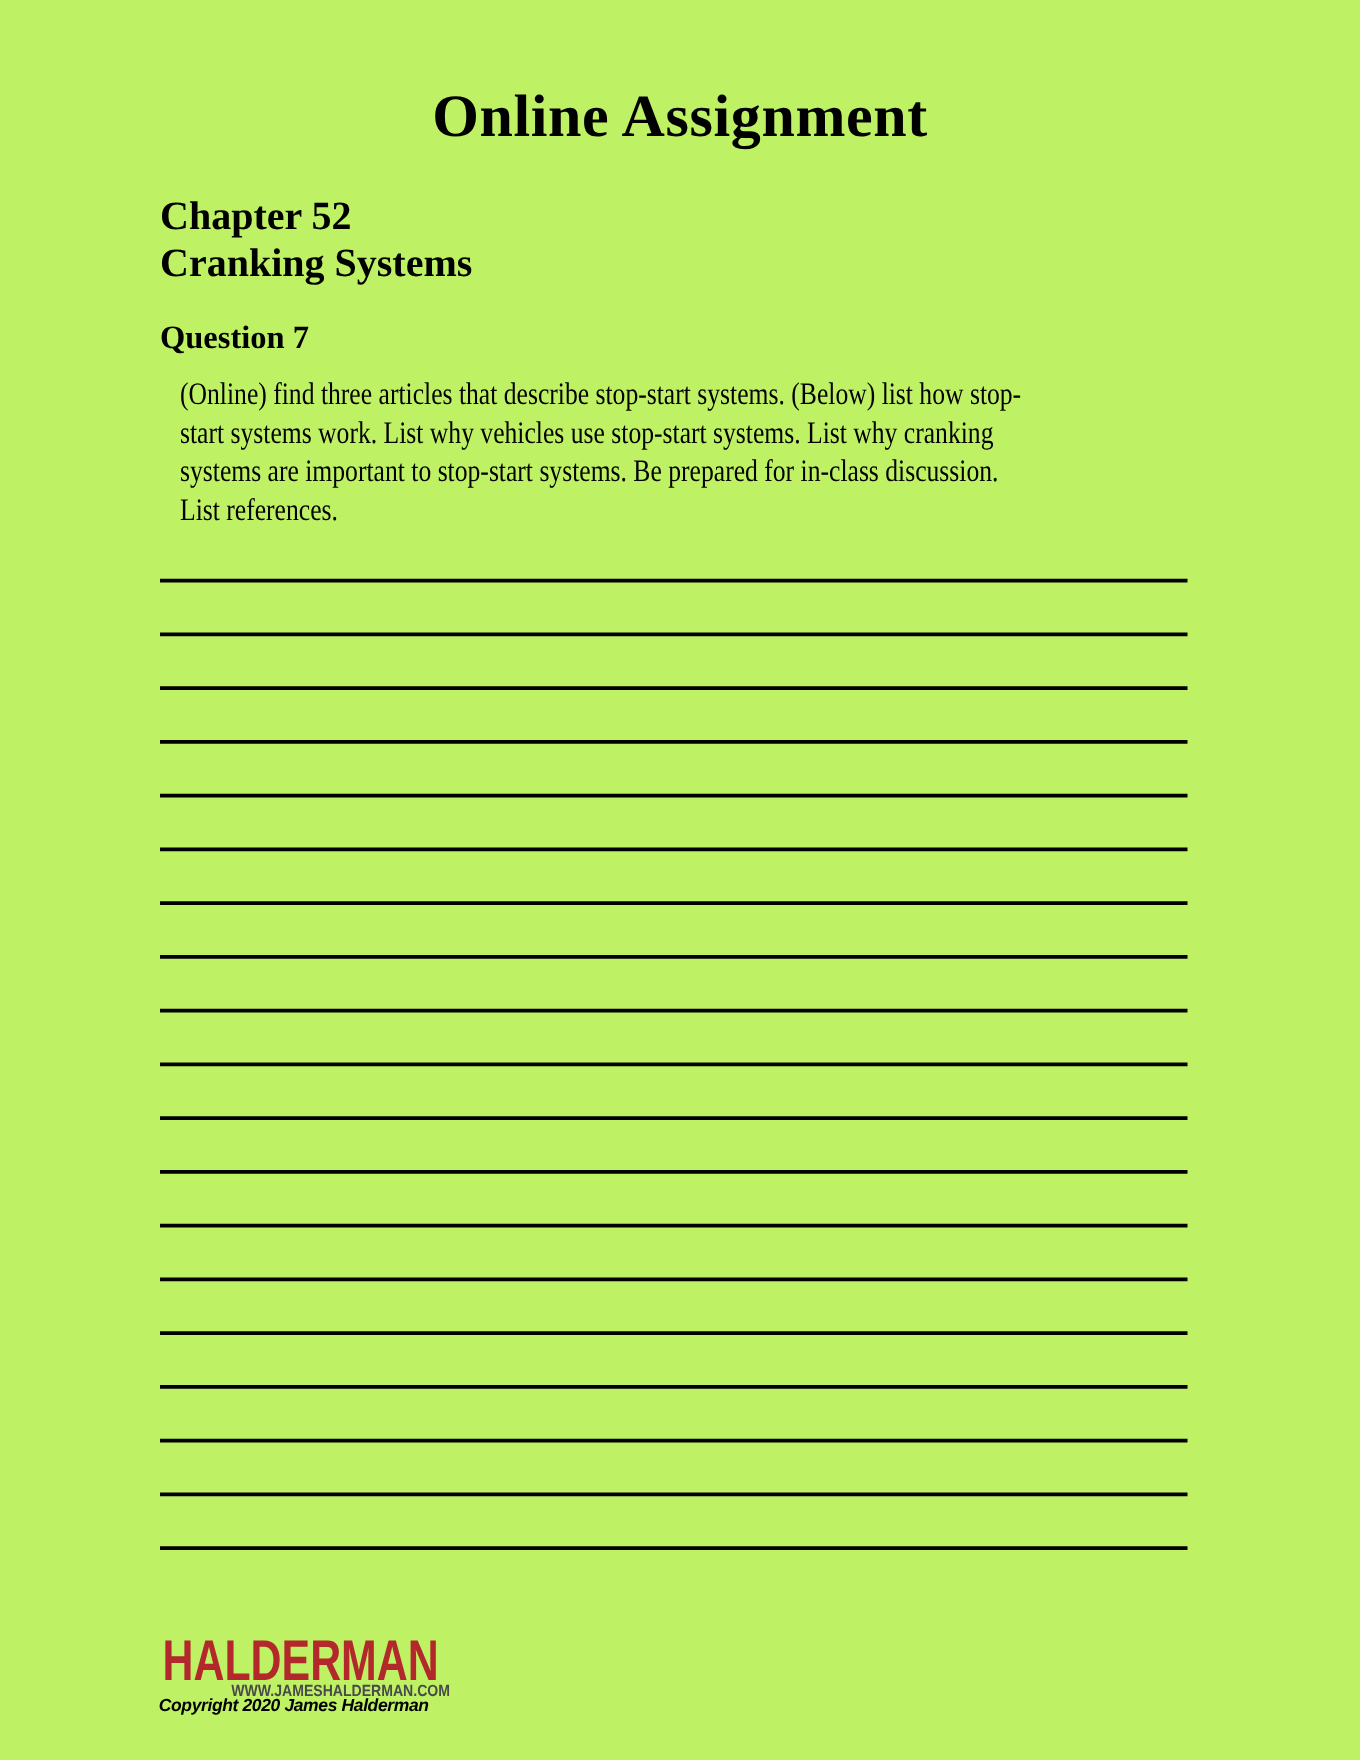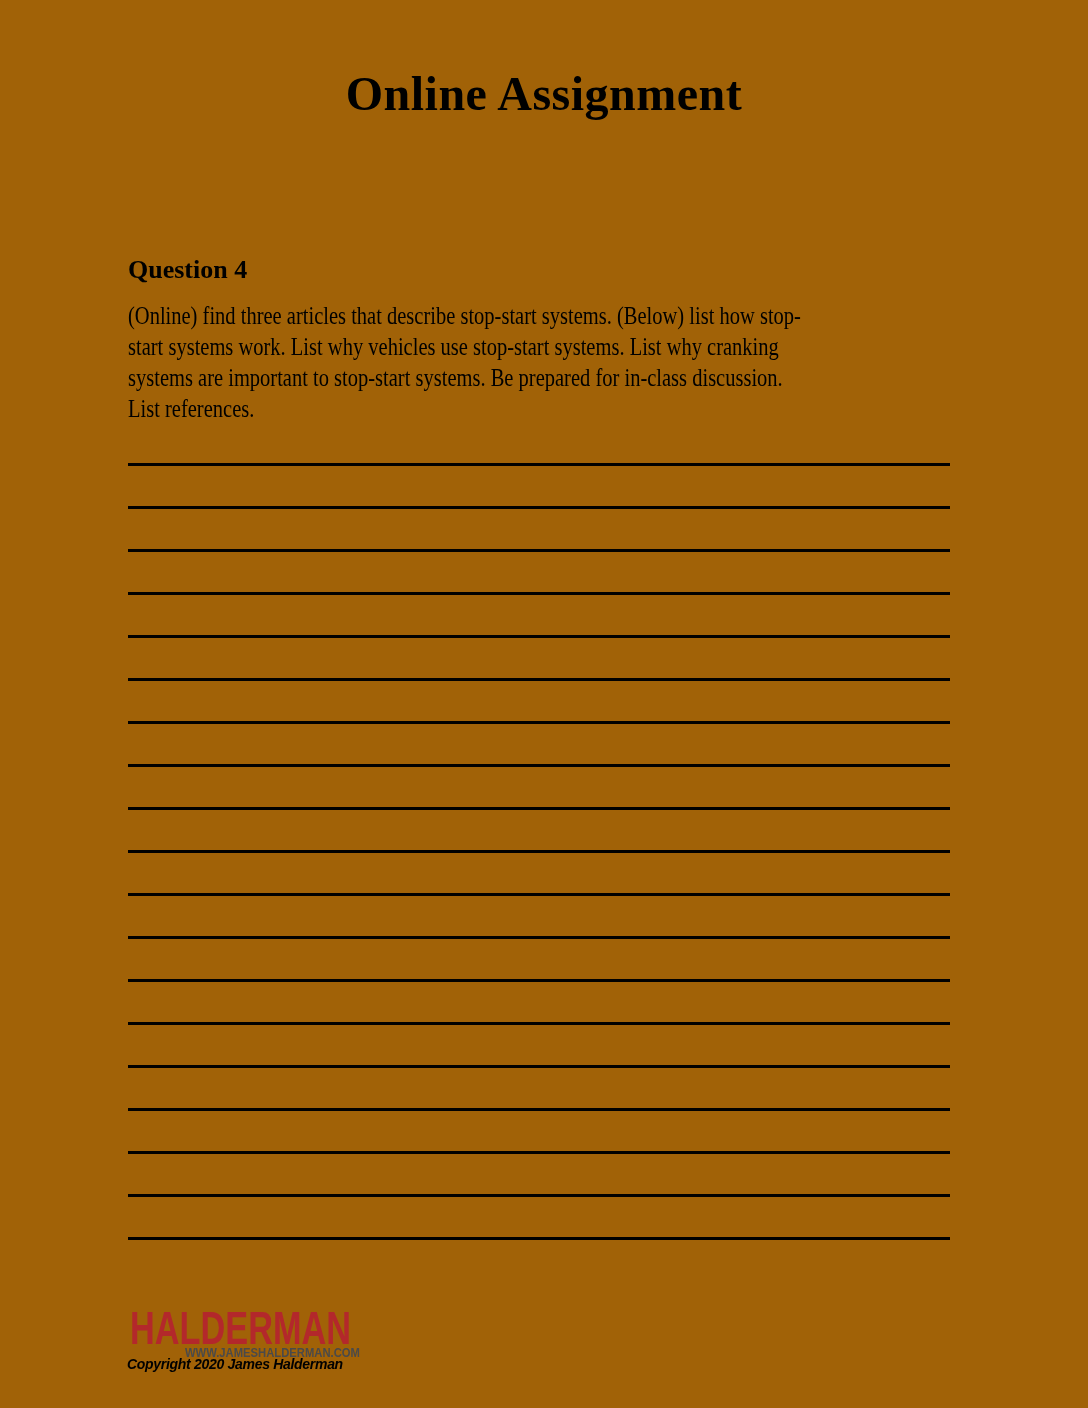--- a/index.html
+++ b/index.html
@@ -1,20 +1,20 @@
 <!DOCTYPE html>
 <html><head>
 <meta charset="utf-8">
 <style>
   html, body { margin: 0; padding: 0; background: #ffffff; }
   .page {
     position: relative;
     width: 1088px;
     height: 1408px;
-    background: #a16207;
+    background: #bef264;
     overflow: hidden;
     font-family: "Liberation Serif", "DejaVu Serif", serif;
     color: #000000;
   }
   .doc-title {
     position: absolute;
     left: 0; top: 70px;
     width: 1088px;
     text-align: center;
     font-size: 48px;
@@ -33,21 +33,21 @@
   .question-label {
     position: absolute;
     left: 128px; top: 257px;
     font-size: 26px;
     font-weight: bold;
     line-height: 26px;
     white-space: nowrap;
   }
   .question-instructions {
     position: absolute;
-    left: 128px; top: 300px;
+    left: 144px; top: 300px;
     width: 830px;
     font-size: 25px;
     line-height: 31px;
   }
   .para-line {
     white-space: nowrap;
     transform: scaleX(0.82);
     transform-origin: 0 50%;
   }
   .answer-lines { position: absolute; left: 0; top: 0; width: 1088px; height: 1408px; }
@@ -71,22 +71,26 @@
     font-style: italic;
   }
 </style>
 </head>
 <body>
 
 <div class="page">
 
   <div class="doc-title">Online Assignment</div>
 
+  <div class="chapter-block">
+    <div>Chapter 52</div>
+    <div>Cranking Systems</div>
+  </div>
 
-  <div class="question-label">Question 4</div>
+  <div class="question-label">Question 7</div>
 
   <div class="question-instructions">
       <div class="para-line">(Online) find three articles that describe stop-start systems. (Below) list how stop-</div>
       <div class="para-line">start systems work. List why vehicles use stop-start systems. List why cranking</div>
       <div class="para-line">systems are important to stop-start systems. Be prepared for in-class discussion.</div>
       <div class="para-line">List references.</div>
     </div>
 
   <div class="answer-lines">
       <div class="answer-line" style="top: 463px;"></div>

